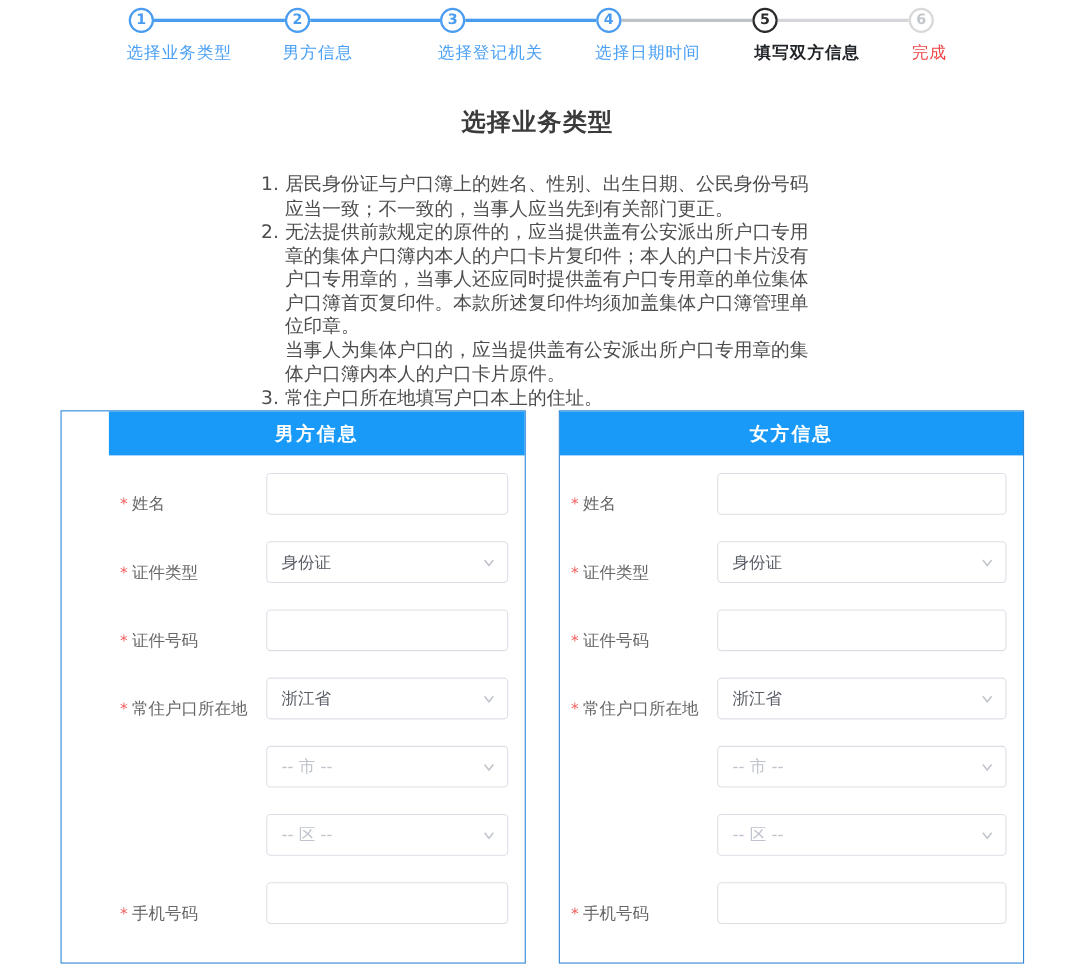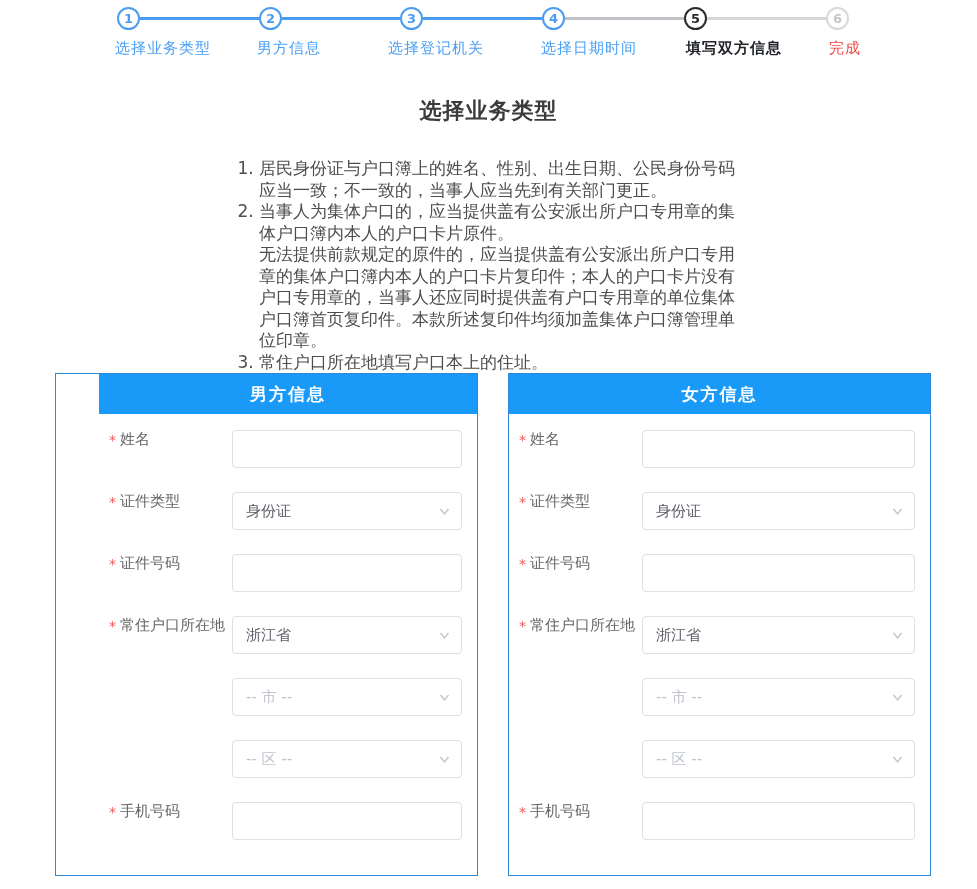--- a/index.html
+++ b/index.html
@@ -41,21 +41,21 @@
     position:absolute; top:373px; width:423px; height:503px;
     border:1px solid #2f87d5; background:#fff;
   }
   .panel.male   { left:55px;padding-left:43px; }
   .panel.female { left:508px; }
   .panel-header {
     height:40px; background:#199af8; color:#fff; font-size:17px; font-weight:600;
     display:flex; align-items:center; justify-content:center; letter-spacing:2px;
   }
   .form-body { padding:16px 15px 0 10px; }
-  .form-row { display:flex; align-items:flex-start; height:38px; margin-bottom:24px; }
+  .form-row { display:flex; align-items:flex-end; height:38px; margin-bottom:24px;gap:10px; }
   .row-label { flex:0 0 123px; font-size:15px; color:#666; white-space:nowrap; }
   .req { color:#f25a5a; margin-right:4px; font-size:14px; vertical-align:middle; }
   .control {
     flex:1; height:38px; border:1px solid #dcdfe6; border-radius:4px;
     background:#fff; font-size:15px;
   }
   input.control { padding:0 12px; color:#5a5e66; outline:none; font-family:inherit; width:100%; }
   .select { position:relative; display:flex; align-items:center; padding:0 30px 0 13px; cursor:pointer; }
   .select .value { color:#5a5e66; }
   .select .value.ph { color:#bfc4cc; }
@@ -75,36 +75,36 @@
 
     <div class="step-circle done" style="left:117px;">1</div>
     <div class="step-circle done" style="left:259px;">2</div>
     <div class="step-circle done" style="left:400px;">3</div>
     <div class="step-circle done" style="left:542px;">4</div>
     <div class="step-circle current" style="left:684px;">5</div>
     <div class="step-circle future" style="left:826px;">6</div>
 
     <div class="step-label done" style="left:115px;">选择业务类型</div>
     <div class="step-label done" style="left:257px;">男方信息</div>
-    <div class="step-label done" style="left:388px;">选择登记机关</div>
+    <div class="step-label done" style="left:398px;">选择登记机关</div>
     <div class="step-label done" style="left:541px;">选择日期时间</div>
     <div class="step-label current" style="left:686px;">填写双方信息</div>
     <div class="step-label future" style="left:829px;">完成</div>
   </div>
 
   <div class="notice-title">选择业务类型</div>
 
   <div class="notice-list">
     <ol>
       <li>
         <p>居民身份证与户口簿上的姓名、性别、出生日期、公民身份号码应当一致；不一致的，当事人应当先到有关部门更正。</p>
       </li>
       <li>
+        <p>无法提供前款规定的原件的，应当提供盖有公安派出所户口专用章的集体户口簿内本人的户口卡片复印件；本人的户口卡片没有户口专用章的，当事人还应同时提供盖有户口专用章的单位集体户口簿首页复印件。本款所述复印件均须加盖集体户口簿管理单位印章。</p>
         <p>当事人为集体户口的，应当提供盖有公安派出所户口专用章的集体户口簿内本人的户口卡片原件。</p>
-        <p>无法提供前款规定的原件的，应当提供盖有公安派出所户口专用章的集体户口簿内本人的户口卡片复印件；本人的户口卡片没有户口专用章的，当事人还应同时提供盖有户口专用章的单位集体户口簿首页复印件。本款所述复印件均须加盖集体户口簿管理单位印章。</p>
       </li>
       <li>
         <p>常住户口所在地填写户口本上的住址。</p>
       </li>
     </ol>
   </div>
 
   <div class="panel male">
     <div class="panel-header">男方信息</div>
     <div class="form-body">

